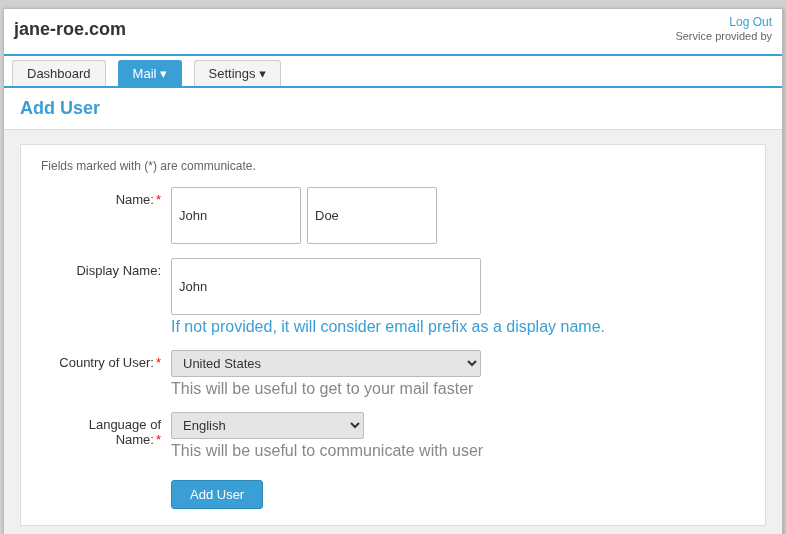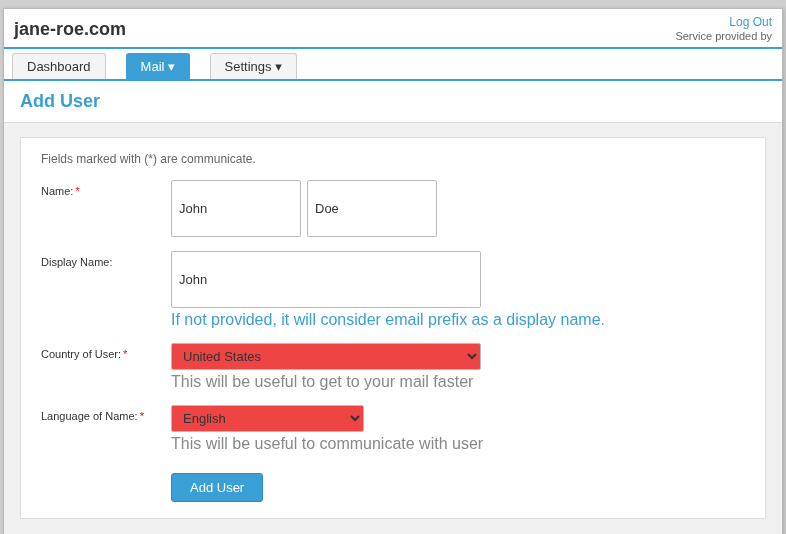--- a/index.html
+++ b/index.html
@@ -16,21 +16,21 @@
       margin: 8px auto;
       background: #fff;
       border: 1px solid #bbb;
       box-shadow: 1px 1px 4px rgba(0,0,0,0.2);
     }
     
     .header {
       display: flex;
       align-items: center;
       justify-content: space-between;
-      padding: 6px 10px 4px 10px;
+      padding: 6px 10px 11px 10px;
       background: #fff;
       border-bottom: 2px solid #3a9fd5;
     }
     .header-logo {
       font-size: 18px;
       font-weight: bold;
       color: #333;
     }
     .header-right {
       text-align: right;
@@ -44,21 +44,21 @@
       color: #666;
       font-size: 11px;
     }
     
     .nav {
       display: flex;
       align-items: center;
       padding: 4px 8px 0 8px;
       background: #fff;
       border-bottom: 2px solid #3a9fd5;
-      gap: 20px;
+      gap: 12px;
     }
     .nav-btn {
       padding: 5px 14px;
       font-size: 13px;
       border: 1px solid #ccc;
       background: #f4f4f4;
       color: #333;
       cursor: pointer;
       border-radius: 3px 3px 0 0;
       border-bottom: none;
@@ -97,24 +97,24 @@
       margin-bottom: 14px;
     }
     
     .form-row {
       display: flex;
       align-items: flex-start;
       margin-bottom: 14px;
     }
     .form-label {
       width: 130px;
-      text-align: left;
+      text-align: right;
       padding-right: 10px;
       padding-top: 5px;
-      font-size: 11px;
+      font-size: 13px;
       color: #333;
       flex-shrink: 0;
     }
     .required-star {
       color: red;
       margin-left: 2px;
     }
     .form-field {
       flex: 1;
     }
@@ -158,21 +158,21 @@
       white-space: nowrap;
     }
     .alternate-input {
       width: 310px;
     }
     .country-select, .language-select {
       border: 1px solid #bbb;
       padding: 4px 7px;
       font-size: 13px;
       border-radius: 2px;
-      background: #ef4444;
+      background: #e5e5e5;
       color: #333;
       cursor: pointer;
     }
     .country-select {
       width: 310px;
     }
     .language-select {
       width: 193px;
     }
     .add-user-btn {

